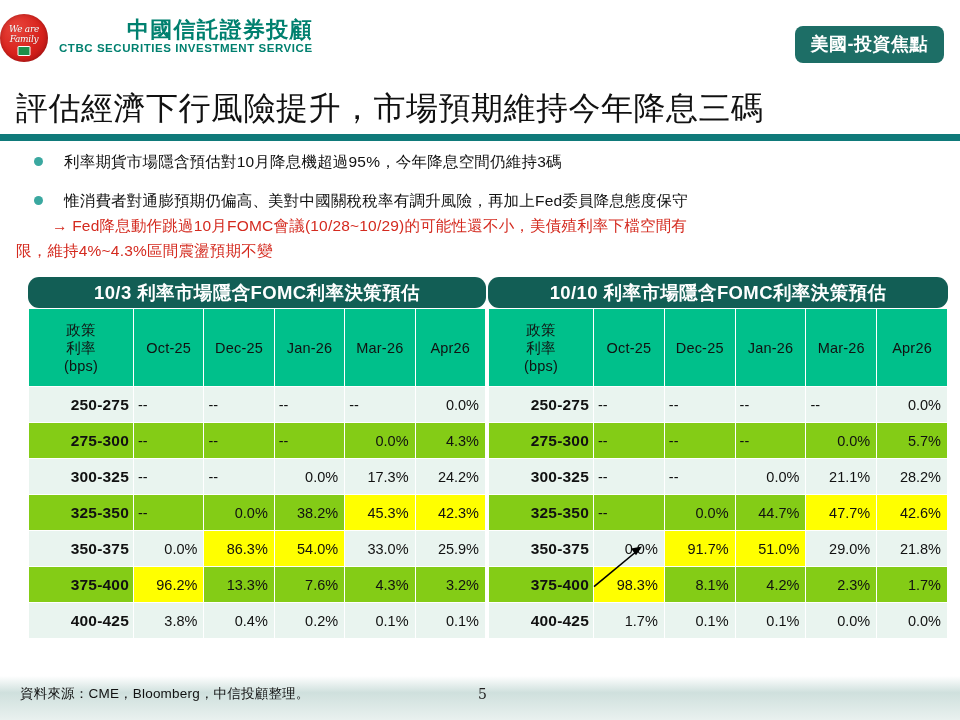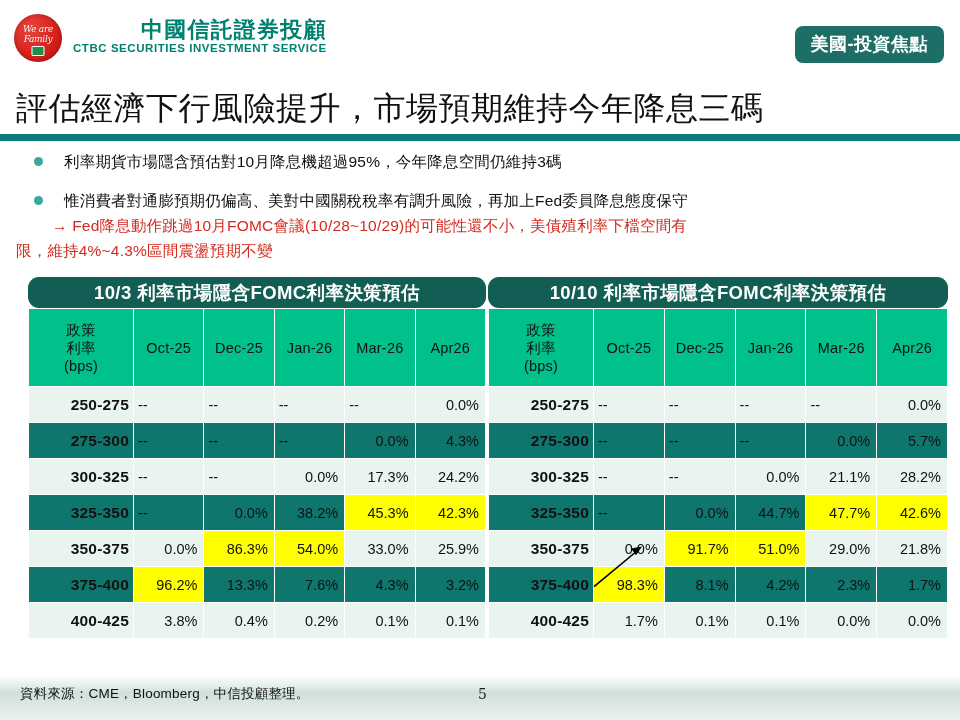--- a/index.html
+++ b/index.html
@@ -17,21 +17,21 @@
 
   
   .header {
     position: absolute;
     top: 0; left: 0;
     width: 960px;
     height: 82px;
   }
   .brand {
     position: absolute;
-    left: 14px;
+    left: 0;
     top: 14px;
     display: flex;
     align-items: center;
   }
   .logo-badge {
     width: 48px;
     height: 48px;
     border-radius: 50%;
     background: radial-gradient(circle at 34% 30%, #e8453c 0%, #d8221c 55%, #ad0f12 100%);
     position: relative;
@@ -213,21 +213,21 @@
     vertical-align: middle;
   }
   table.rates tbody td.rowlabel {
     text-align: right;
     font-weight: bold;
     font-size: 15.5px;
     padding-right: 4px;
     letter-spacing: 0.2px;
   }
   table.rates tbody tr.odd  td { background: #e9f4ef; }
-  table.rates tbody tr.even td { background: #0f766e; }
+  table.rates tbody tr.even td { background: #84cc16; }
   table.rates tbody td.hl { background: #ffff00 !important; }
   table.rates tbody td.dash { text-align: left; padding-left: 4px; }
 
   .arrow-overlay {
     position: absolute;
     left: 0; top: 0;
     width: 100%;
     height: 100%;
     pointer-events: none;
   }

